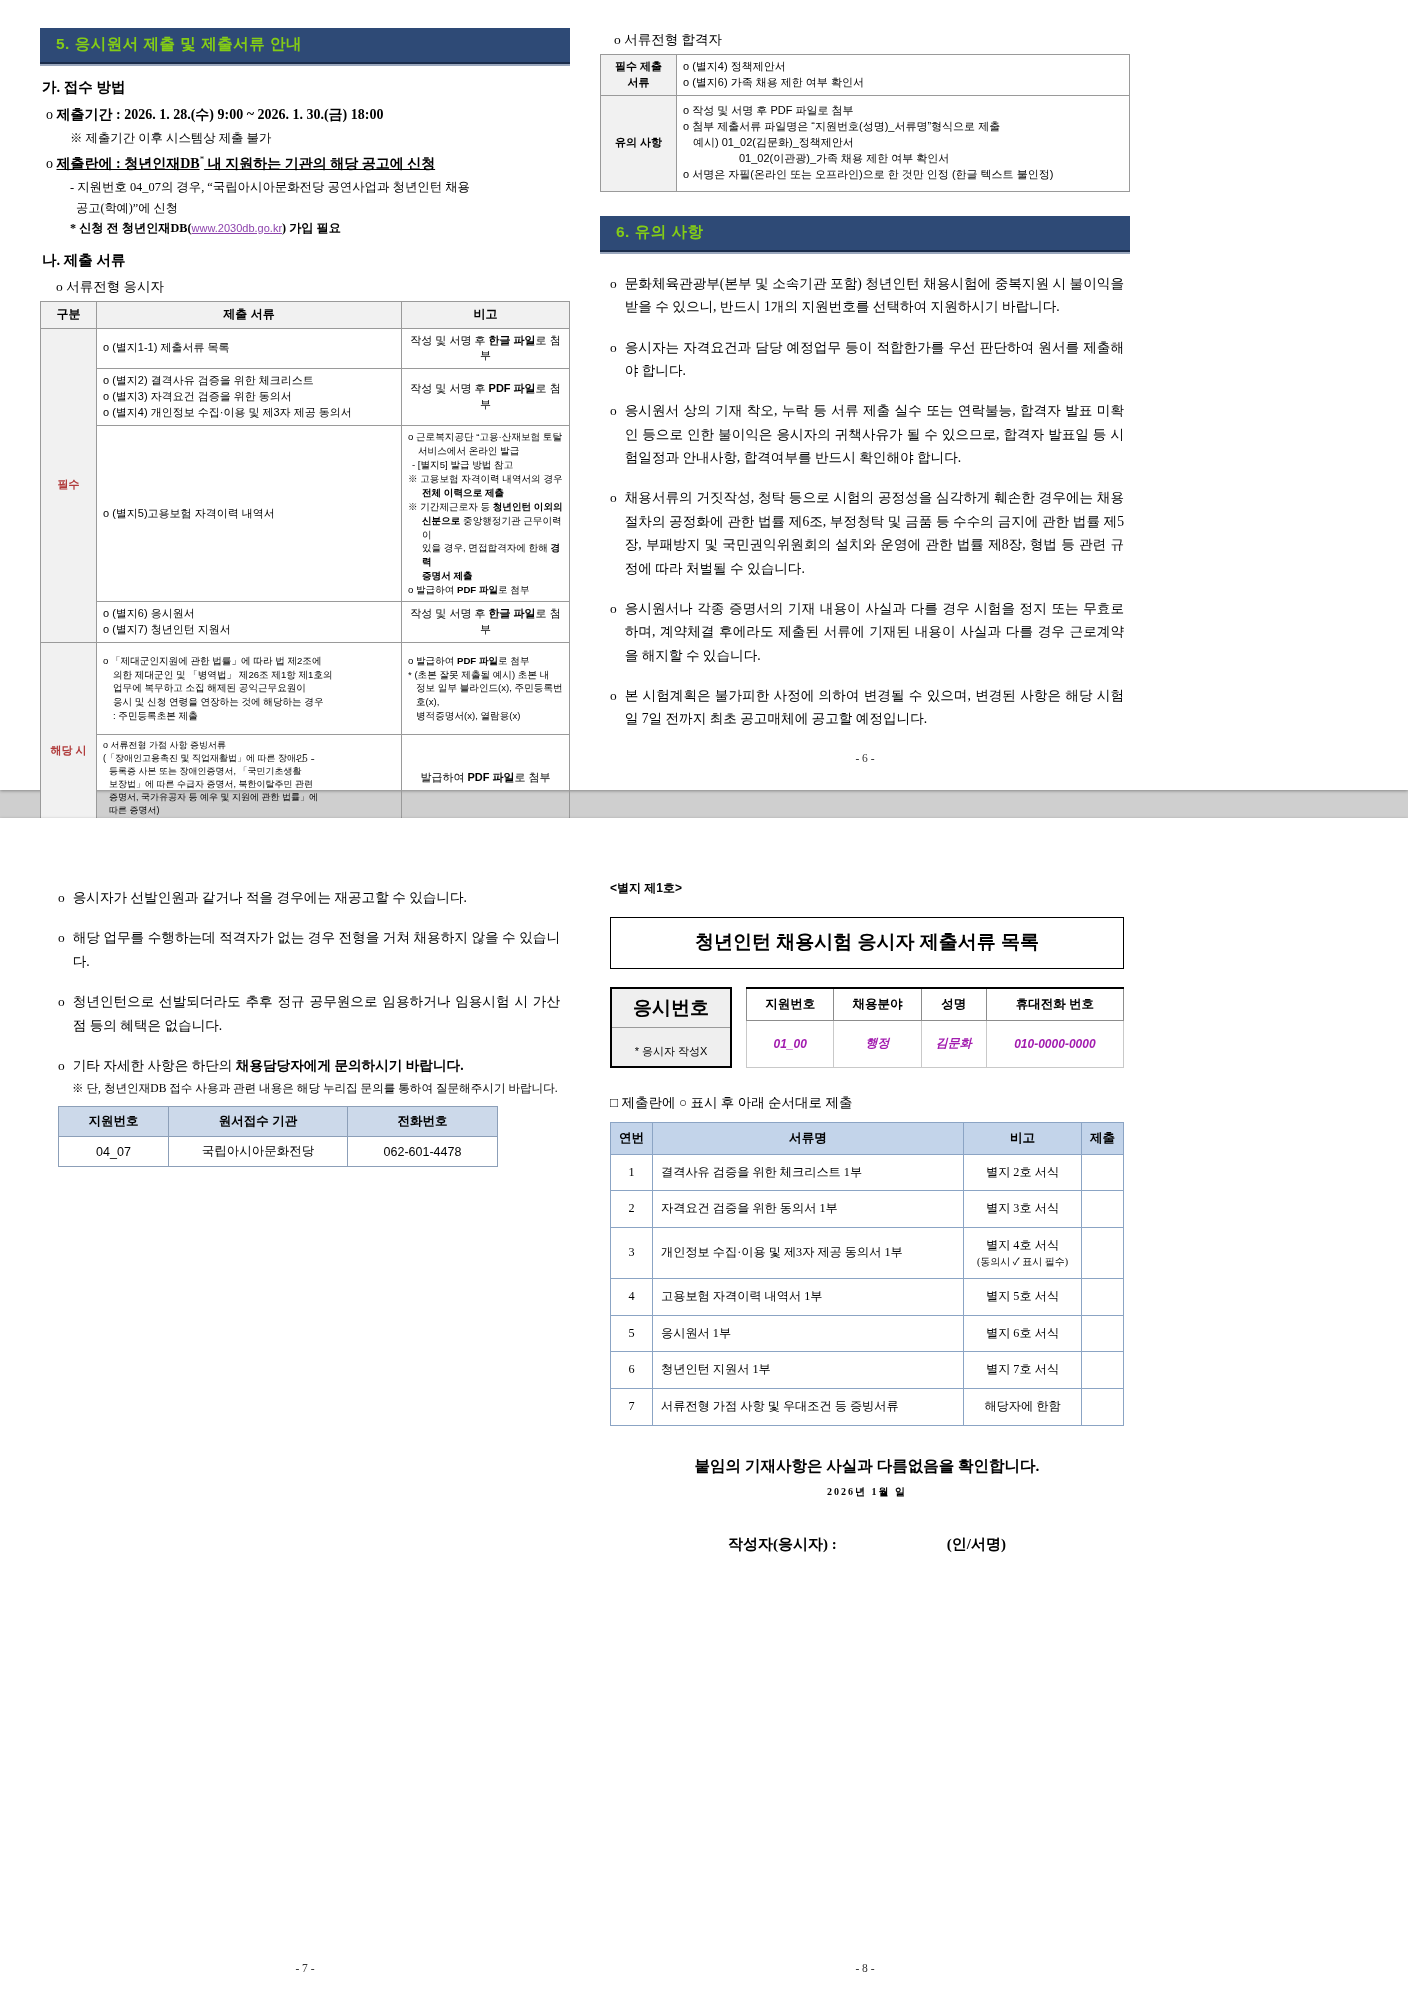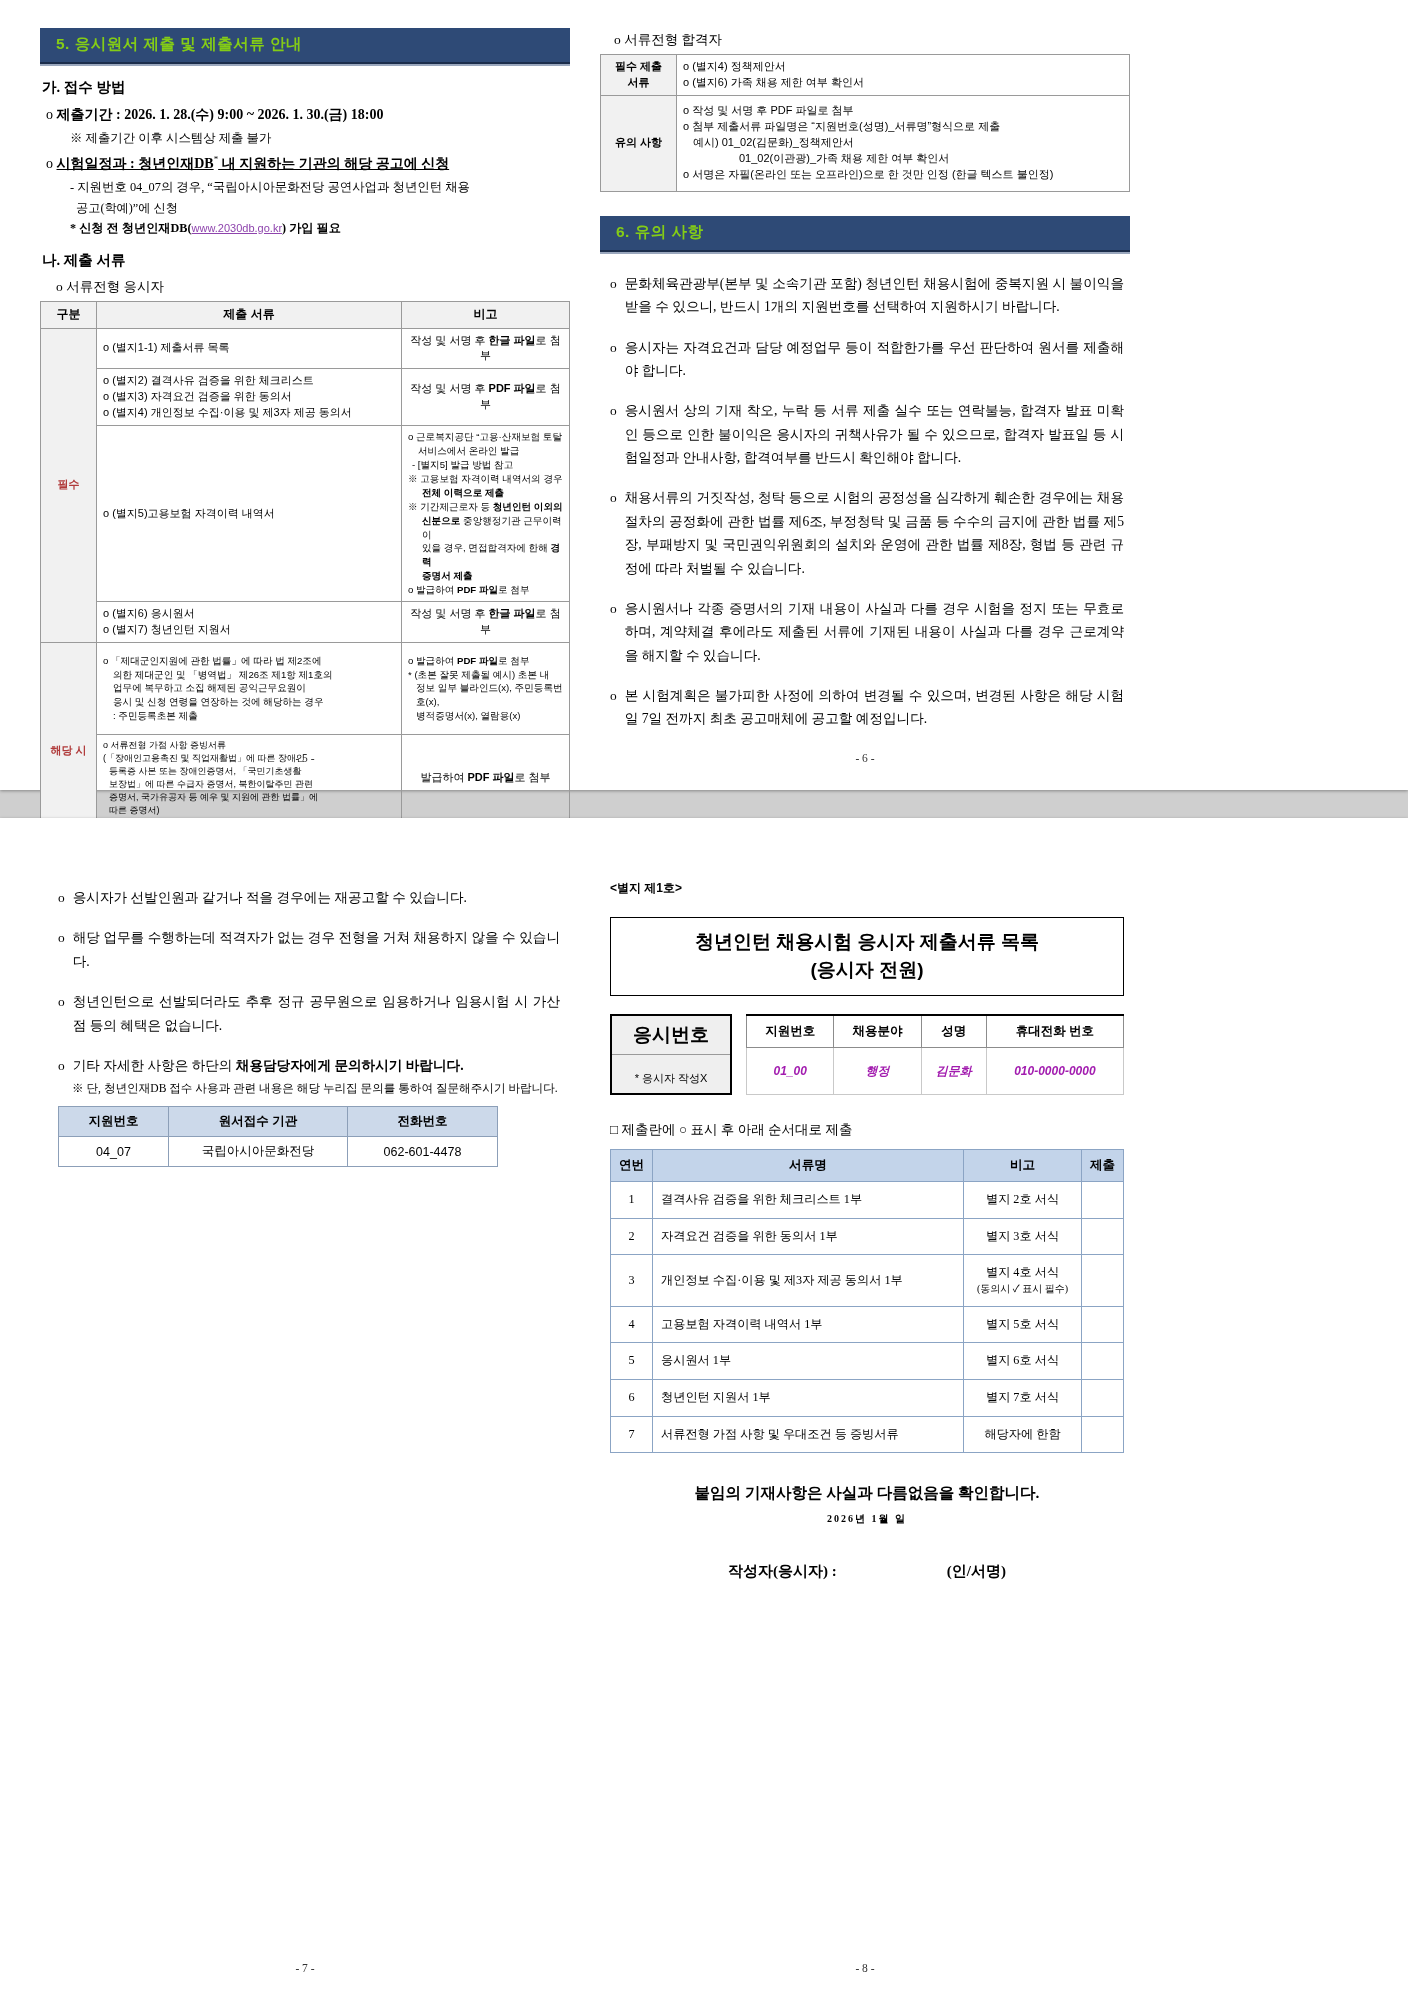--- a/index.html
+++ b/index.html
@@ -140,21 +140,21 @@
       </div>
 
       <div class="subhead">가. 접수 방법</div>
 
       <div class="lvl1">
         <span class="bullet-o"></span><span class="b">제출기간 : 2026. 1. 28.(수) 9:00 ~ 2026. 1. 30.(금) 18:00</span>
       </div>
       <div class="lvl2">※ 제출기간 이후 시스템상 제출 불가</div>
 
       <div class="lvl1">
-        <span class="bullet-o"></span><span class="b u">시험일정과 : 청년인재DB</span><span class="sup">*</span><span class="b u"> 내 지원하는 기관의 해당 공고에 신청</span>
+        <span class="bullet-o"></span><span class="b u">제출란에 : 청년인재DB</span><span class="sup">*</span><span class="b u"> 내 지원하는 기관의 해당 공고에 신청</span>
       </div>
 
       <div class="lvl2">
         <span>- 지원번호 </span><span>04_07</span><span>의 경우, “국립아시아문화전당 공연사업과 청년인턴 채용</span>
       </div>
       <div class="lvl3">공고(학예)”에 신청</div>
 
       <div class="lvl3" style="margin-left:30px">
         <span class="b">* 신청 전 청년인재DB(</span><a class="link" href="#">www.2030db.go.kr</a><span class="b">) 가입 필요</span>
       </div>
@@ -364,21 +364,20 @@
       <div class="pagenum">- 7 -</div>
     </div>
 
     <div class="page" id="page-8">
       <div style="padding:32px 6px 0 10px">
 
         <div class="annex">&lt;별지 제1호&gt;</div>
 
         <div class="form-title">
           <div>청년인턴 채용시험 응시자 제출서류 목록</div>
-          <div>(응시자 전원)</div>
         </div>
 
         <div class="ex-row">
           <div class="exam-no">
             <div class="hd">응시번호</div>
             <div class="bd">* 응시자 작성X</div>
           </div>
           <table class="applicant-tbl">
             <thead>
               <tr>

